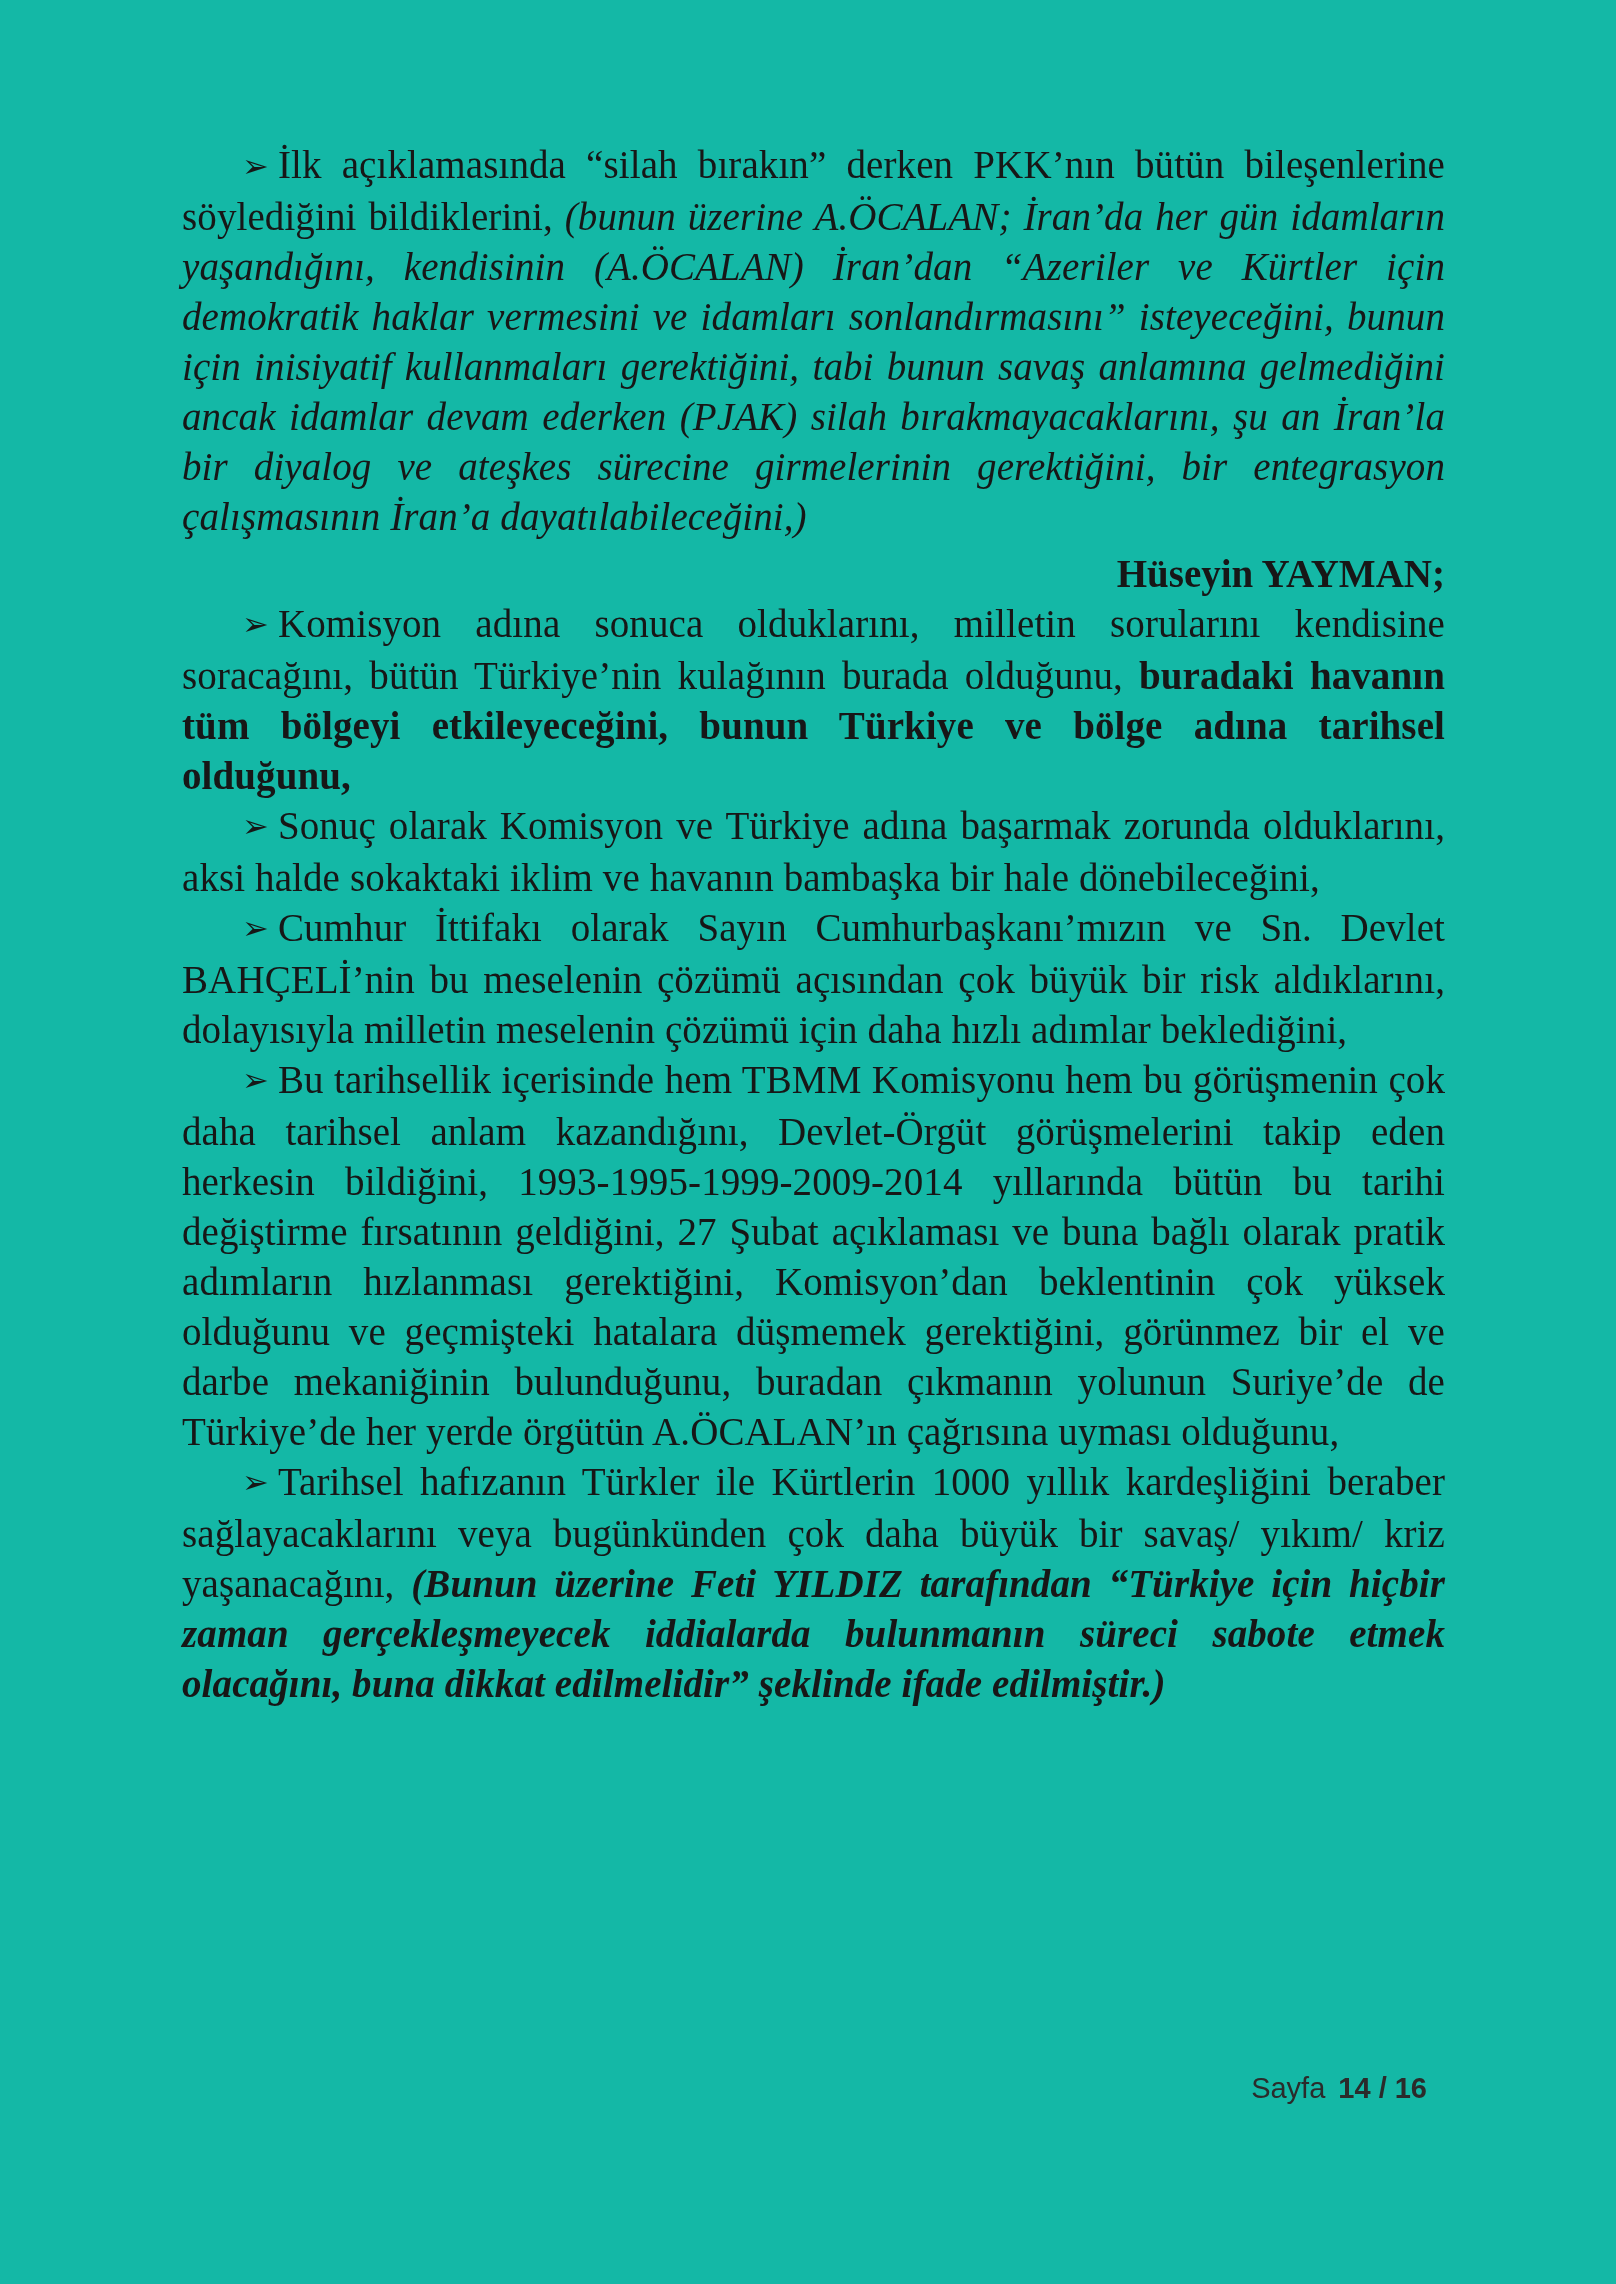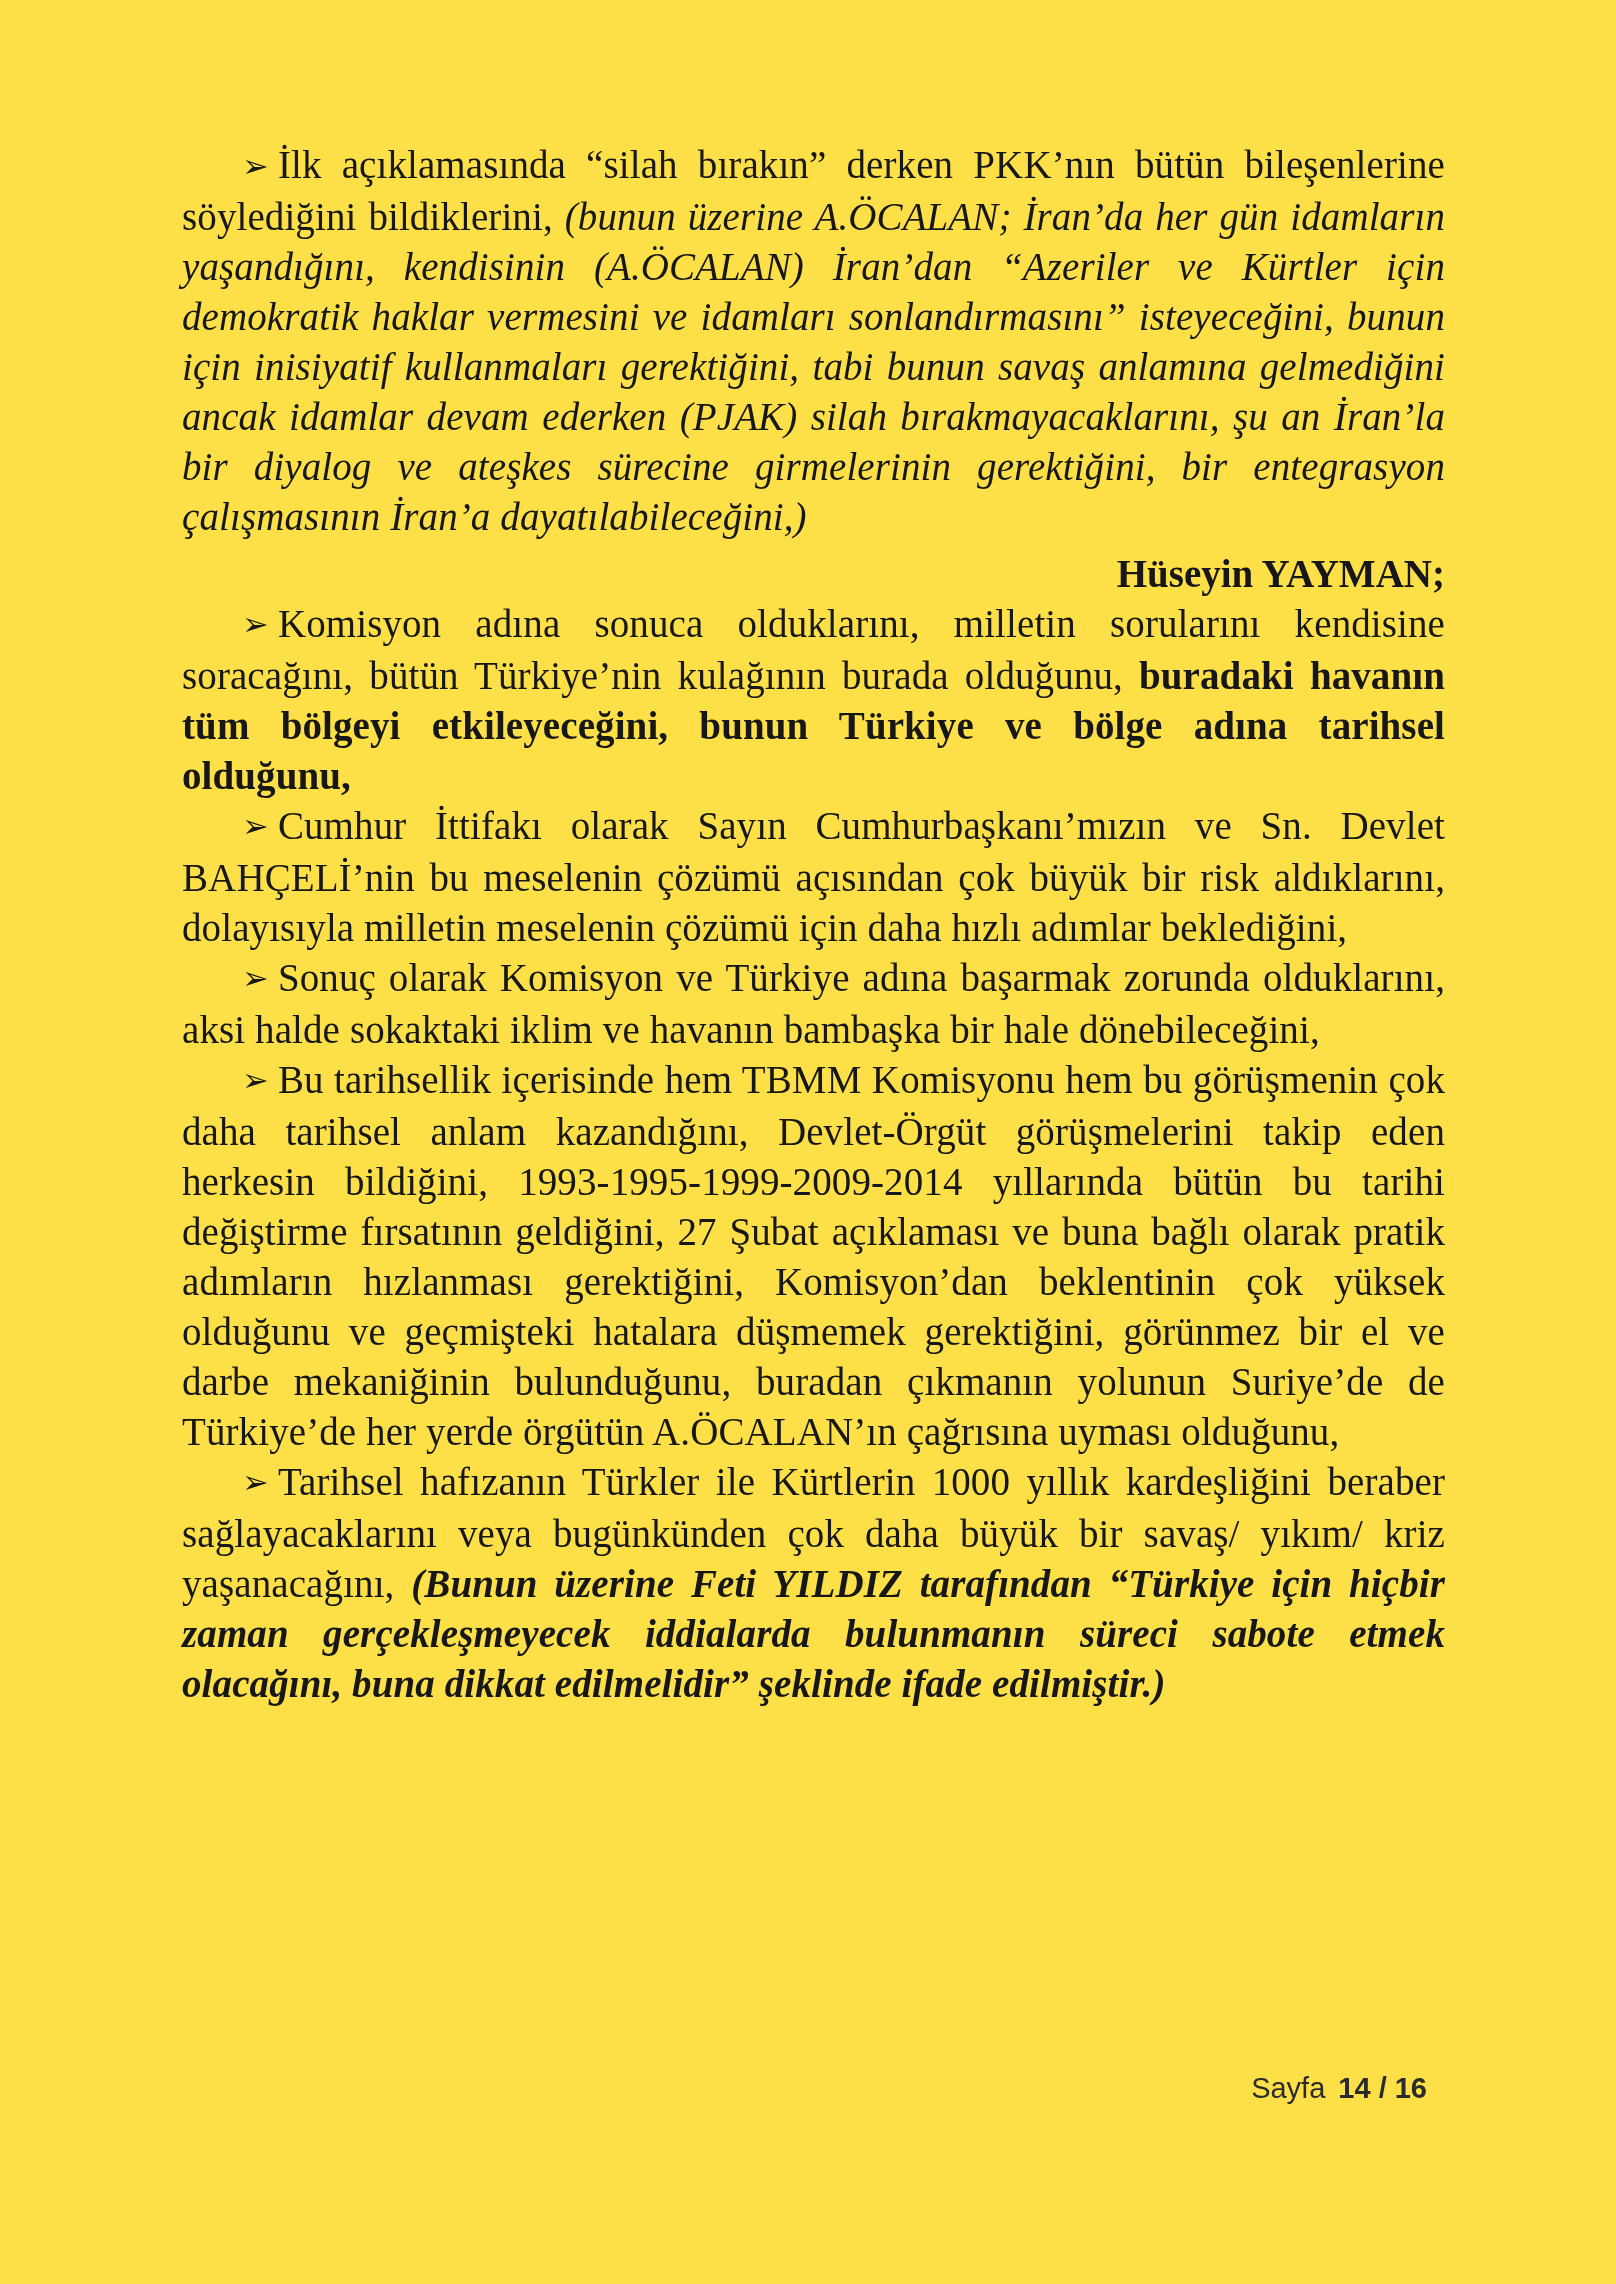--- a/index.html
+++ b/index.html
@@ -4,21 +4,21 @@
 <style>
   html, body {
     margin: 0;
     padding: 0;
     background: #e8e8e8;
   }
   .page {
     position: relative;
     width: 1617px;
     height: 2284px;
-    background: #fde047;
+    background: #14b8a6;
     overflow: hidden;
     font-family: "Liberation Serif", serif;
     color: #171717;
   }
   .doc-body {
     position: absolute;
     left: 182px;
     top: 140px;
     width: 1263px;
   }
@@ -70,23 +70,23 @@
 <div class="page">
   <div class="doc-body">
 
     <p class="para bullet"><span class="bullet-glyph">➢</span><span class="seg-normal">İlk açıklamasında “silah bırakın” derken PKK’nın bütün bileşenlerine söylediğini bildiklerini, </span><span class="seg-italic">(bunun üzerine A.ÖCALAN; İran’da her gün idamların yaşandığını, kendisinin (A.ÖCALAN) İran’dan “Azeriler ve Kürtler için demokratik haklar vermesini ve idamları sonlandırmasını” isteyeceğini, bunun için inisiyatif kullanmaları gerektiğini, tabi bunun savaş anlamına gelmediğini ancak idamlar devam ederken (PJAK) silah bırakmayacaklarını, şu an İran’la bir diyalog ve ateşkes sürecine girmelerinin gerektiğini, bir entegrasyon çalışmasının İran’a dayatılabileceğini,)</span></p>
 
 
     <p class="heading"><span class="seg-bold">Hüseyin YAYMAN;</span></p>
 
     <p class="para bullet"><span class="bullet-glyph">➢</span><span class="seg-normal">Komisyon adına sonuca olduklarını, milletin sorularını kendisine soracağını, bütün Türkiye’nin kulağının burada olduğunu, </span><span class="seg-bold">buradaki havanın tüm bölgeyi etkileyeceğini, bunun Türkiye ve bölge adına tarihsel olduğunu,</span></p>
 
+    <p class="para bullet"><span class="bullet-glyph">➢</span><span class="seg-normal">Sonuç olarak Komisyon ve Türkiye adına başarmak zorunda olduklarını, aksi halde sokaktaki iklim ve havanın bambaşka bir hale dönebileceğini,</span></p>
+
     <p class="para bullet"><span class="bullet-glyph">➢</span><span class="seg-normal">Cumhur İttifakı olarak Sayın Cumhurbaşkanı’mızın ve Sn. Devlet BAHÇELİ’nin bu meselenin çözümü açısından çok büyük bir risk aldıklarını, dolayısıyla milletin meselenin çözümü için daha hızlı adımlar beklediğini,</span></p>
-
-    <p class="para bullet"><span class="bullet-glyph">➢</span><span class="seg-normal">Sonuç olarak Komisyon ve Türkiye adına başarmak zorunda olduklarını, aksi halde sokaktaki iklim ve havanın bambaşka bir hale dönebileceğini,</span></p>
 
 
 
     <p class="para bullet"><span class="bullet-glyph">➢</span><span class="seg-normal">Bu tarihsellik içerisinde hem TBMM Komisyonu hem bu görüşmenin çok daha tarihsel anlam kazandığını, Devlet-Örgüt görüşmelerini takip eden herkesin bildiğini, 1993-1995-1999-2009-2014 yıllarında bütün bu tarihi değiştirme fırsatının geldiğini, 27 Şubat açıklaması ve buna bağlı olarak pratik adımların hızlanması gerektiğini, Komisyon’dan beklentinin çok yüksek olduğunu ve geçmişteki hatalara düşmemek gerektiğini, görünmez bir el ve darbe mekaniğinin bulunduğunu, buradan çıkmanın yolunun Suriye’de de Türkiye’de her yerde örgütün A.ÖCALAN’ın çağrısına uyması olduğunu,</span></p>
 
     <p class="para bullet"><span class="bullet-glyph">➢</span><span class="seg-normal">Tarihsel hafızanın Türkler ile Kürtlerin 1000 yıllık kardeşliğini beraber sağlayacaklarını veya bugünkünden çok daha büyük bir savaş/ yıkım/ kriz yaşanacağını, </span><span class="seg-bolditalic">(Bunun üzerine Feti YILDIZ tarafından “Türkiye için hiçbir zaman gerçekleşmeyecek iddialarda bulunmanın süreci sabote etmek olacağını, buna dikkat edilmelidir” şeklinde ifade edilmiştir.)</span></p>
 
   </div>
 
   <div class="footer">

